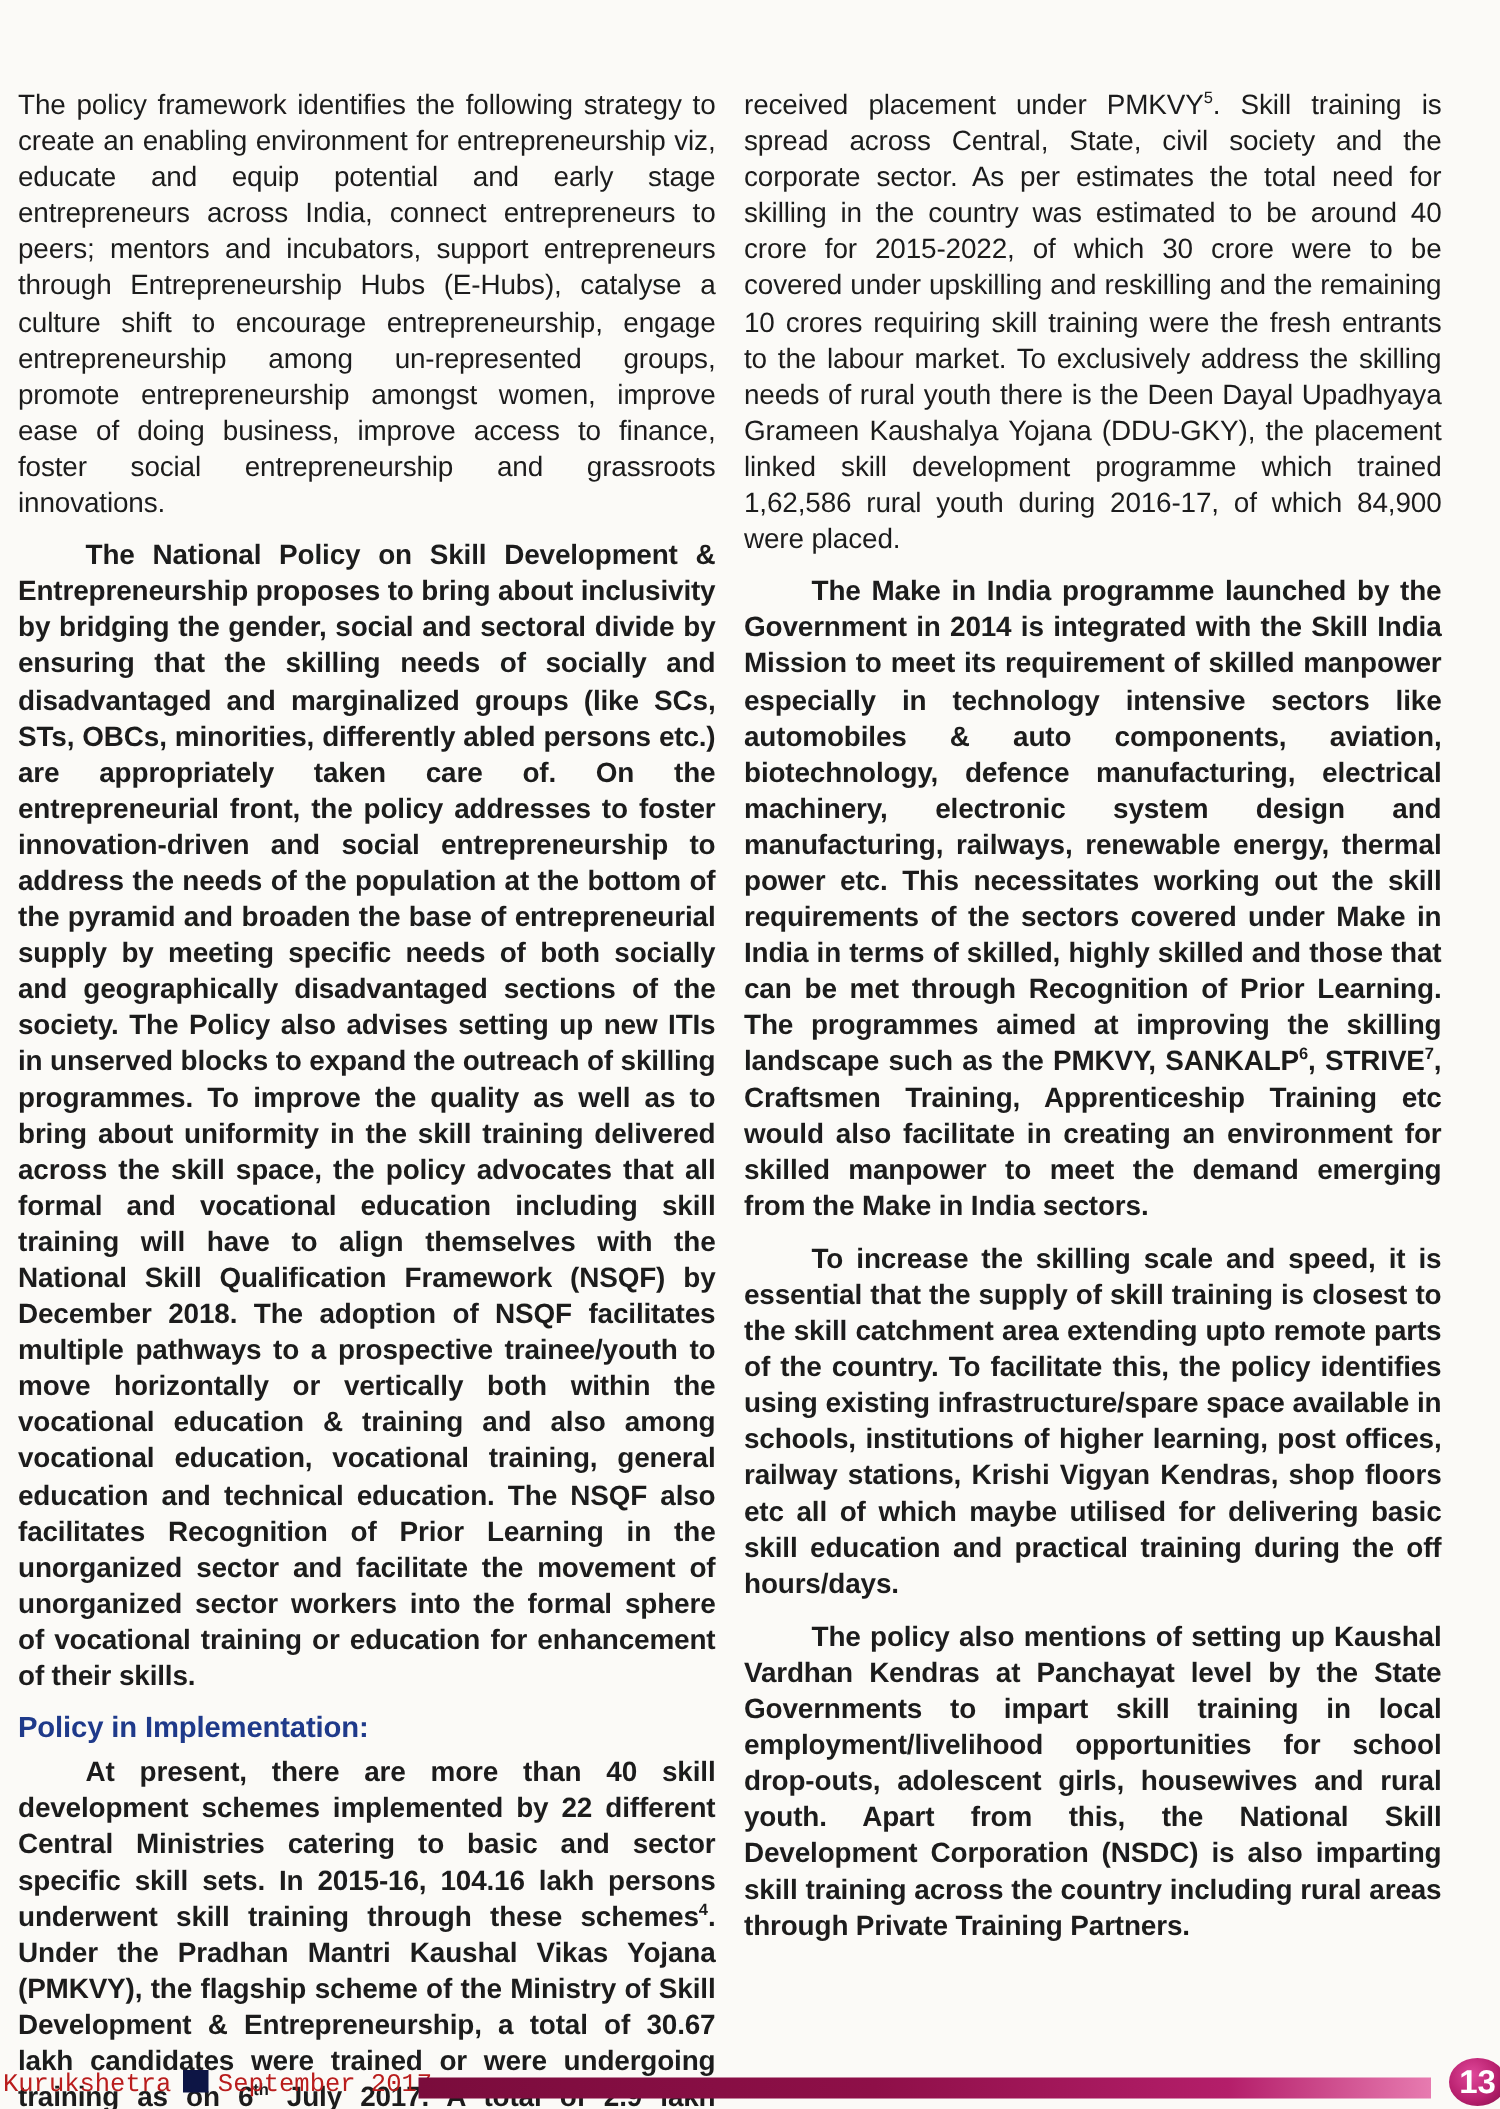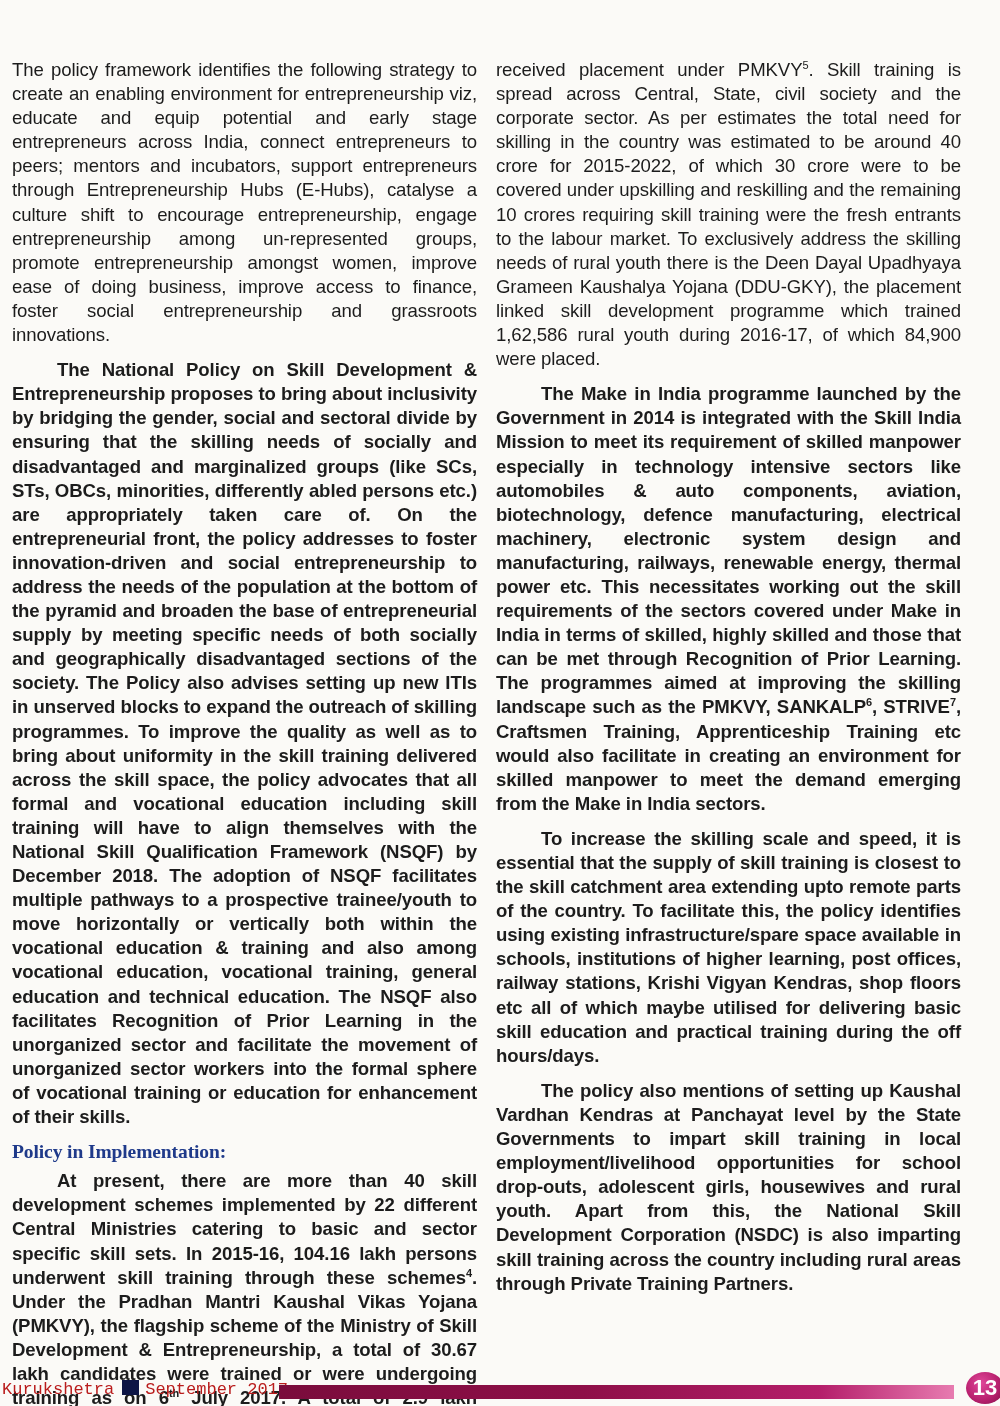--- a/index.html
+++ b/index.html
@@ -23,21 +23,20 @@
   .col.right { left: 496px; }
   .col p { margin: 0 0 11px 0; }
   .col p.indent { text-indent: 45px; font-weight: bold; }
   .col p.first { text-indent: 0; }
   .heading {
     color: #1f3a8a;
     font-weight: bold;
     font-size: 19.5px;
     margin: 0 0 5px 0;
     text-align: left;
-    font-family: Liberation Serif, serif;
   }
   sup { font-size: 11px; line-height: 0; vertical-align: super; }
   .footer {
     position: absolute; left: 0; top: 1378px; width: 1000px; height: 28px;
   }
   .footer .mag {
     position: absolute; left: 2px; top: 2px;
     font-size: 17px; color: #b91c1c; font-family: Liberation Mono, monospace;
   }
   .footer .sq {

